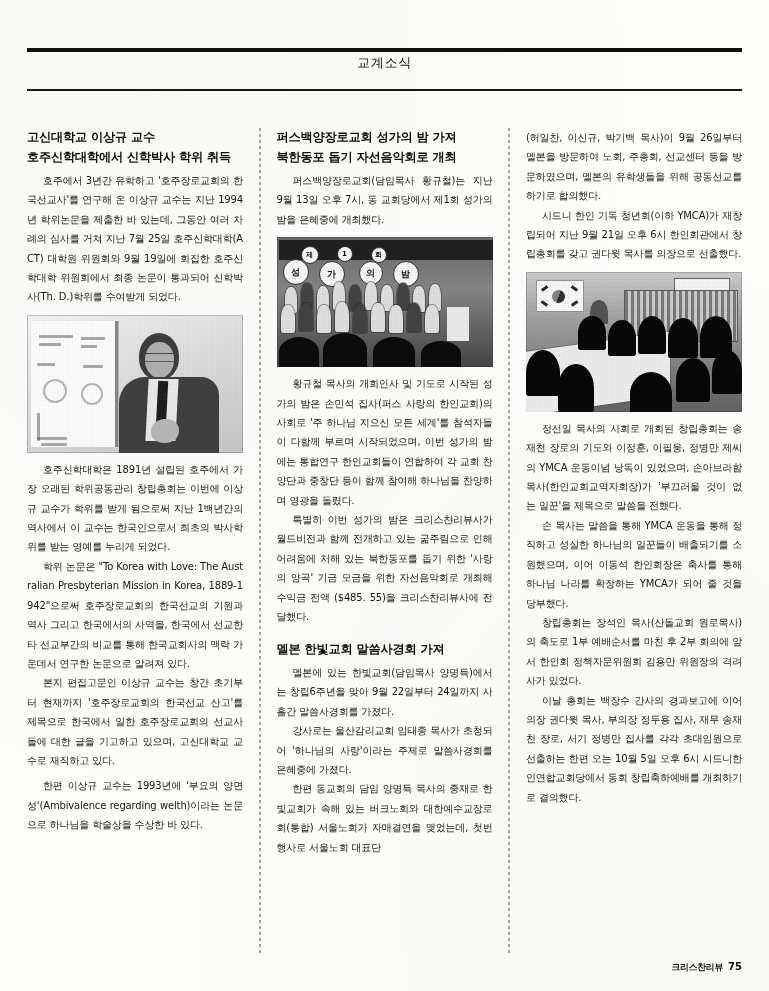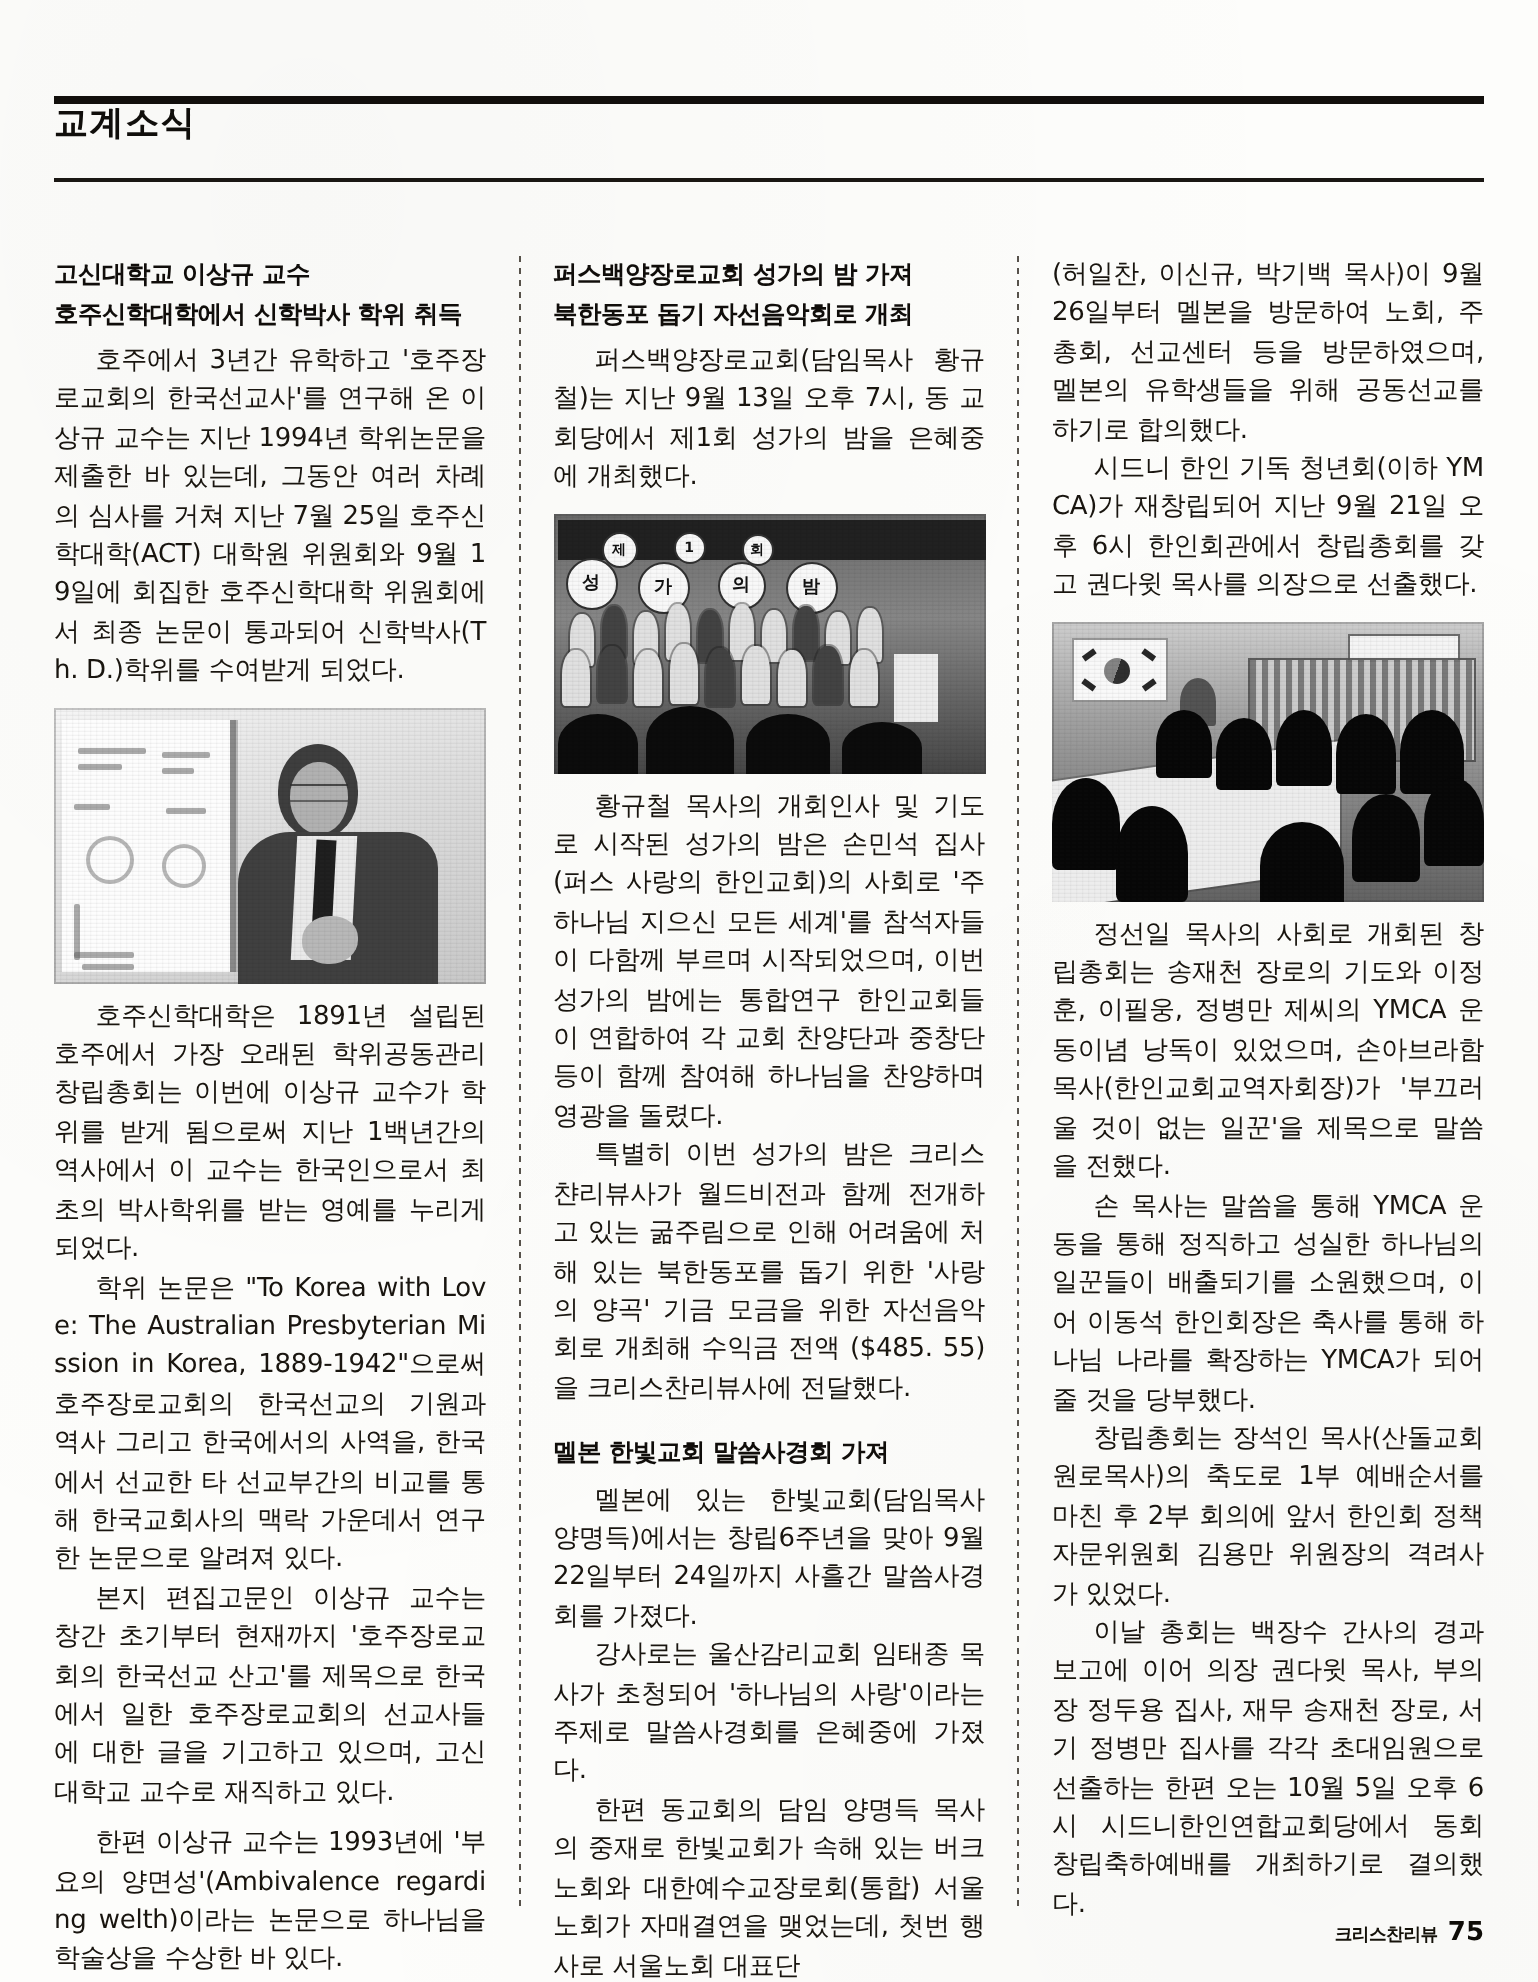--- a/index.html
+++ b/index.html
@@ -39,23 +39,23 @@
     background: #120f0c;
     width: 100%;
   }
   .rule-thin {
     height: 1.5px;
     background: #1a1713;
     width: 100%;
     margin-top: 19px;
   }
   .section-title {
-    text-align: left;
-    font-size: 17px;
-    font-weight: bold;
+    text-align: center;
+    font-size: 13px;
+    font-weight: normal;
     letter-spacing: 0.8px;
     line-height: 15px;
     margin-top: 3px;
     color: #100e0b;
   }
 
   
   .columns {
     position: absolute;
     left: 27px;
@@ -95,21 +95,21 @@
     line-height: 19.5px;
     letter-spacing: -0.2px;
     color: #100d0a;
     margin: 0 0 4px 0;
   }
   .headline.top { margin-top: 0; }
   .headline.mid { margin-top: 13px; }
 
   
   p.body {
-    font-size: 13px;
+    font-size: 10px;
     line-height: 19.4px;
     letter-spacing: -0.15px;
     text-align: justify;
     text-justify: inter-character;
     text-indent: 1.6em;
     margin: 0;
     color: #19150f;
     word-break: break-all;
   }
   p.body + p.body { margin-top: 0; }
@@ -311,21 +311,21 @@
     align-items: baseline;
     gap: 5px;
   }
   .footer .brand {
     font-size: 8.8px;
     font-weight: bold;
     letter-spacing: -0.2px;
     color: #141109;
   }
   .footer .pageno {
-    font-size: 13px;
+    font-size: 10px;
     font-weight: bold;
     color: #0f0d08;
   }
 </style>
 </head>
 <body>
 
 <div class="page">
 
   <div class="masthead">

